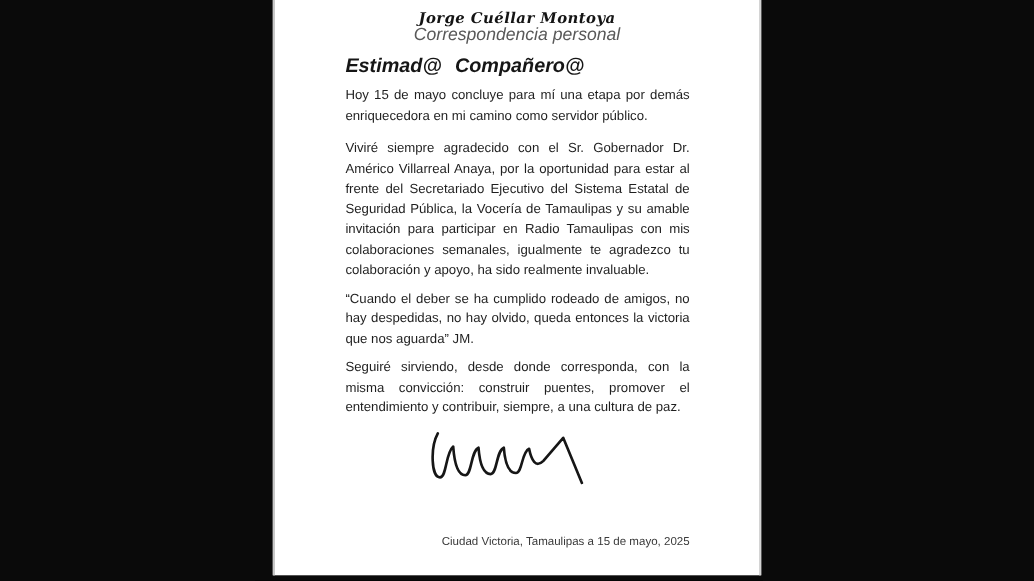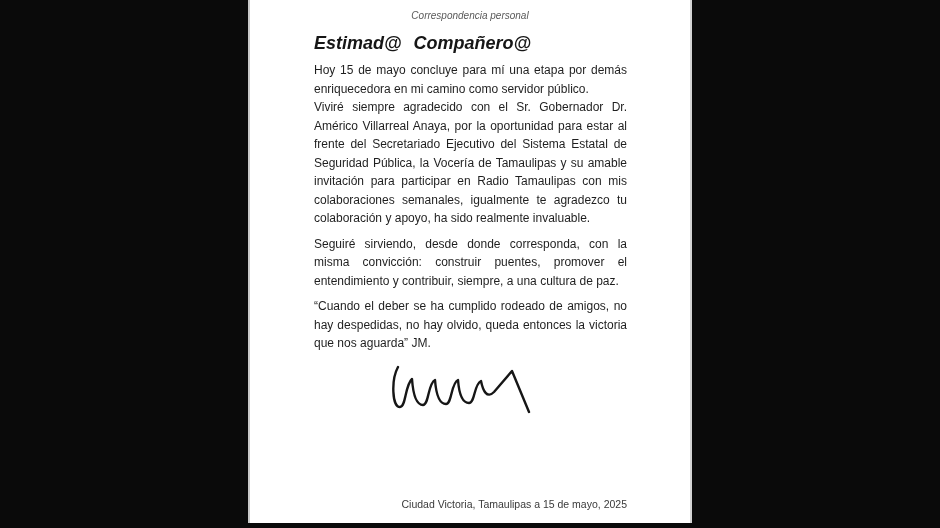--- a/index.html
+++ b/index.html
@@ -21,67 +21,68 @@
   }
   .letterhead { text-align:center; padding-top:9px; }
   .letterhead-name {
     font-family:"DejaVu Serif", serif;
     font-style:italic; font-weight:bold;
     font-size:13.5px; line-height:16px;
     color:#141414; letter-spacing:0.4px;
   }
   .letterhead-subtitle {
     font-style:italic;
-    font-size:10px; line-height:13px;
+    font-size:16px; line-height:13px;
     color:#595959;
   }
   .content { margin:13px 63px 0 64px; }
   .salutation {
     font-weight:bold; font-style:italic;
     font-size:18px; line-height:16px;
     color:#161616;
     word-spacing:7px;
     margin:0 0 10px 0;
   }
   .para {
     font-size:12px; line-height:18.5px;
     text-align:justify;
     color:#1f1f1f;
     margin:0 0 7px 0;
   }
-  .para.no-gap { margin-bottom:0; }
+  .para.no-gap { margin-bottom:11px; }
   .signature-wrap {
     margin:3px 0 0 76px;
     width:162px; height:54px;
   }
   .signature-wrap svg { display:block; }
   .dateline {
     position:absolute;
-    right:63px; bottom:12px;
+    right:63px; bottom:24px;
     font-size:10.5px; line-height:13px;
     color:#3a3a3a;
   }
 </style>
 </head>
 <body>
 
 <div class="stage">
   <div class="paper">
 
     <div class="letterhead">
+      <div class="letterhead-name">Jorge Cuéllar Montoya</div>
       <div class="letterhead-subtitle">Correspondencia personal</div>
     </div>
 
     <div class="content">
       <div class="salutation">Estimad@ Compañero@</div>
 
       <p class="para no-gap">Hoy 15 de mayo concluye para mí una etapa por demás enriquecedora en mi camino como servidor público.</p>
       <p class="para">Viviré siempre agradecido con el Sr. Gobernador Dr. Américo Villarreal Anaya, por la oportunidad para estar al frente del Secretariado Ejecutivo del Sistema Estatal de Seguridad Pública, la Vocería de Tamaulipas y su amable invitación para participar en Radio Tamaulipas con mis colaboraciones semanales, igualmente te agradezco tu colaboración y apoyo, ha sido realmente invaluable.</p>
+      <p class="para">“Cuando el deber se ha cumplido rodeado de amigos, no hay despedidas, no hay olvido, queda entonces la victoria que nos aguarda” JM.</p>
       <p class="para">Seguiré sirviendo, desde donde corresponda, con la misma convicción: construir puentes, promover el entendimiento y contribuir, siempre, a una cultura de paz.</p>
-      <p class="para">“Cuando el deber se ha cumplido rodeado de amigos, no hay despedidas, no hay olvido, queda entonces la victoria que nos aguarda” JM.</p>
 
       <div class="signature-wrap">
         <svg width="162" height="54" viewBox="0 0 162 54" xmlns="http://www.w3.org/2000/svg">
           <path d="M8,7 C1,20 2,47 10,47 C16,47 15,25 22,19
                    C23,33 26,45 33,45 C39,45 38,23 45,20
                    C46,33 49,44 56,44 C62,44 61,23 68,20
                    C69,33 72,43 79,43 C85,43 84,24 91,21
                    C93,31 97,39 104,32 L122,11 L139,52" fill="none" stroke="#161616" stroke-width="2.4" stroke-linecap="round" stroke-linejoin="round"></path>
         </svg>
       </div>

